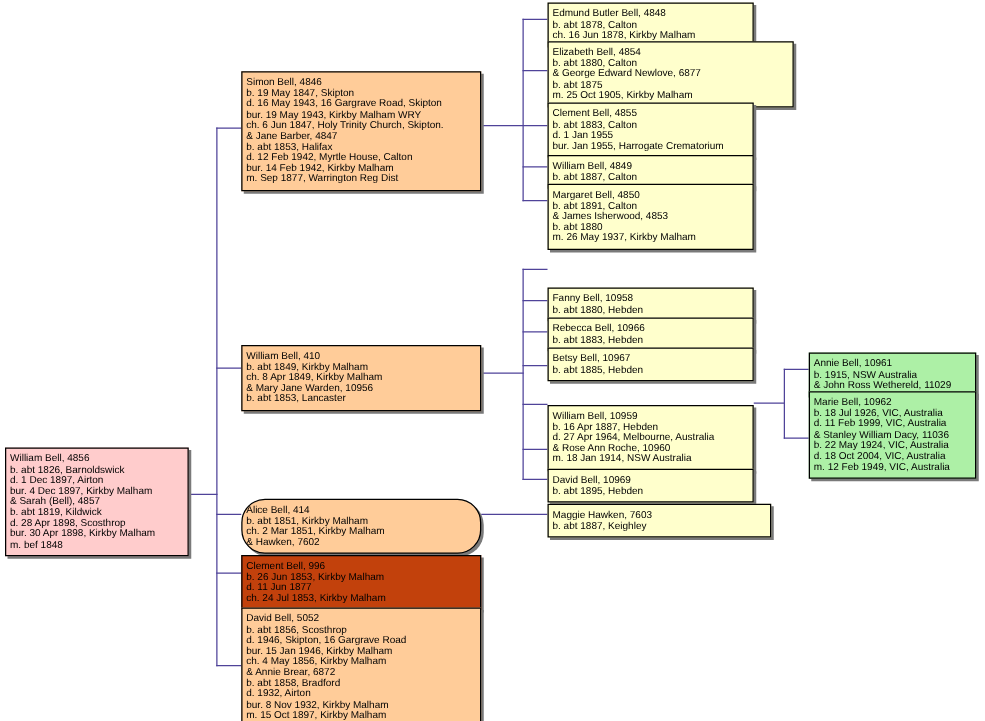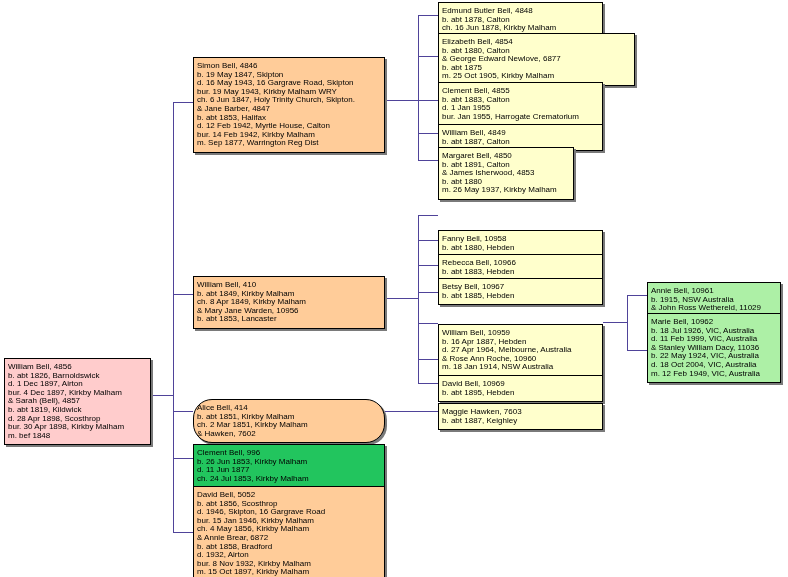--- a/index.html
+++ b/index.html
@@ -71,21 +71,21 @@
       <div class="ln">ch. 8 Apr 1849, Kirkby Malham</div>
       <div class="ln">&amp; Mary Jane Warden, 10956</div>
       <div class="ln">b. abt 1853, Lancaster</div>
     </div>
     <div class="box" style="left: 193px; top: 399px; width: 192px; background: rgb(255, 204, 153); border-radius: 19px;">
       <div class="ln">Alice Bell, 414</div>
       <div class="ln">b. abt 1851, Kirkby Malham</div>
       <div class="ln">ch. 2 Mar 1851, Kirkby Malham</div>
       <div class="ln">&amp; Hawken, 7602</div>
     </div>
-    <div class="box" style="left: 193px; top: 444px; width: 192px; background: #22c55e;">
+    <div class="box" style="left: 193px; top: 444px; width: 192px; background: #c2410c;">
       <div class="ln">Clement Bell, 996</div>
       <div class="ln">b. 26 Jun 1853, Kirkby Malham</div>
       <div class="ln">d. 11 Jun 1877</div>
       <div class="ln">ch. 24 Jul 1853, Kirkby Malham</div>
     </div>
     <div class="box" style="left: 193px; top: 486px; width: 192px; background: rgb(255, 204, 153);">
       <div class="ln">David Bell, 5052</div>
       <div class="ln">b. abt 1856, Scosthrop</div>
       <div class="ln">d. 1946, Skipton, 16 Gargrave Road</div>
       <div class="ln">bur. 15 Jan 1946, Kirkby Malham</div>
@@ -111,21 +111,21 @@
     <div class="box" style="left: 438px; top: 82px; width: 165px; background: rgb(255, 255, 204);">
       <div class="ln">Clement Bell, 4855</div>
       <div class="ln">b. abt 1883, Calton</div>
       <div class="ln">d. 1 Jan 1955</div>
       <div class="ln">bur. Jan 1955, Harrogate Crematorium</div>
     </div>
     <div class="box" style="left: 438px; top: 124px; width: 165px; background: rgb(255, 255, 204);">
       <div class="ln">William Bell, 4849</div>
       <div class="ln">b. abt 1887, Calton</div>
     </div>
-    <div class="box" style="left: 438px; top: 147px; width: 136px; background: rgb(255, 255, 204);">
+    <div class="box" style="left: 438px; top: 147px; width: 165px; background: rgb(255, 255, 204);">
       <div class="ln">Margaret Bell, 4850</div>
       <div class="ln">b. abt 1891, Calton</div>
       <div class="ln">&amp; James Isherwood, 4853</div>
       <div class="ln">b. abt 1880</div>
       <div class="ln">m. 26 May 1937, Kirkby Malham</div>
     </div>
     <div class="box" style="left: 438px; top: 230px; width: 165px; background: rgb(255, 255, 204);">
       <div class="ln">Fanny Bell, 10958</div>
       <div class="ln">b. abt 1880, Hebden</div>
     </div>
@@ -141,21 +141,21 @@
       <div class="ln">William Bell, 10959</div>
       <div class="ln">b. 16 Apr 1887, Hebden</div>
       <div class="ln">d. 27 Apr 1964, Melbourne, Australia</div>
       <div class="ln">&amp; Rose Ann Roche, 10960</div>
       <div class="ln">m. 18 Jan 1914, NSW Australia</div>
     </div>
     <div class="box" style="left: 438px; top: 375px; width: 165px; background: rgb(255, 255, 204);">
       <div class="ln">David Bell, 10969</div>
       <div class="ln">b. abt 1895, Hebden</div>
     </div>
-    <div class="box" style="left: 438px; top: 403px; width: 165px; background: rgb(255, 255, 204);">
+    <div class="box" style="left: 438px; top: 403px; width: 179px; background: rgb(255, 255, 204);">
       <div class="ln">Maggie Hawken, 7603</div>
       <div class="ln">b. abt 1887, Keighley</div>
     </div>
     <div class="box" style="left: 647px; top: 282px; width: 134px; background: rgb(173, 240, 166);">
       <div class="ln">Annie Bell, 10961</div>
       <div class="ln">b. 1915, NSW Australia</div>
       <div class="ln">&amp; John Ross Wethereld, 11029</div>
     </div>
     <div class="box" style="left: 647px; top: 313px; width: 134px; background: rgb(173, 240, 166);">
       <div class="ln">Marie Bell, 10962</div>

